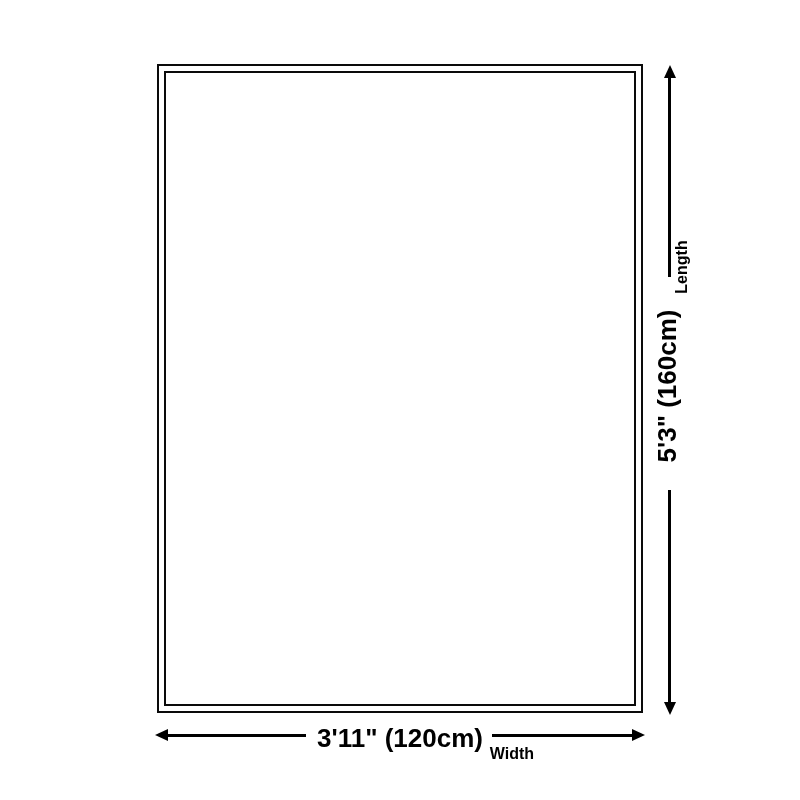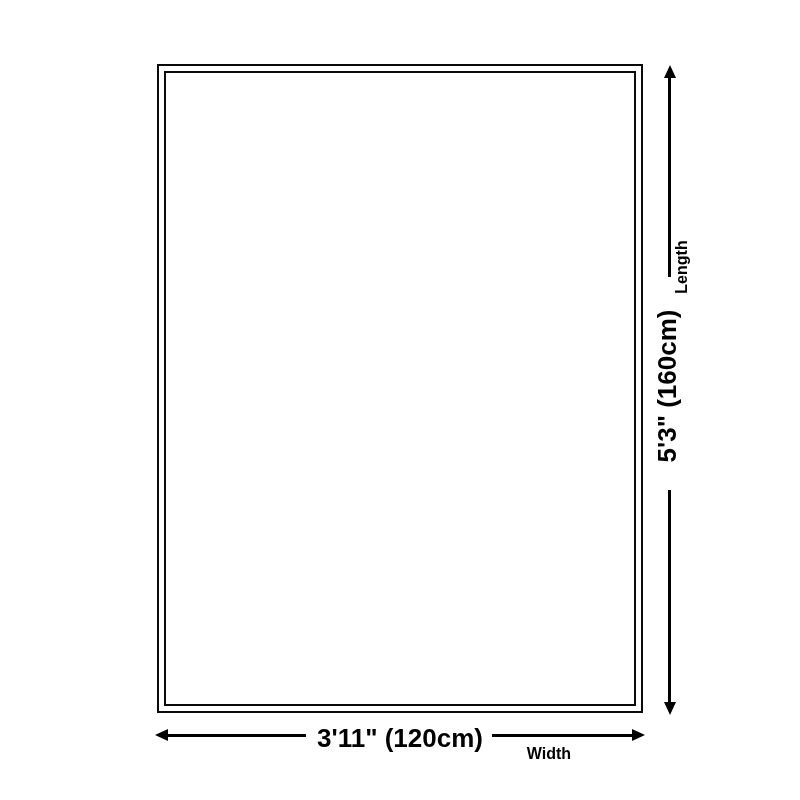--- a/index.html
+++ b/index.html
@@ -104,21 +104,20 @@
     left: 682px; top: 267px;
     transform: translate(-50%, -50%) rotate(-90deg);
   }
   #width-value {
     left: 400px; top: 738px;
     transform: translate(-50%, -50%);
   }
   #width-label {
     left: 512px; top: 754px;
     transform: translate(-50%, -50%);
-    margin-left: 37px;
   }
 </style>
 </head>
 <body>
 
 <div id="stage">
 
   <div class="rug-outer">
     <div class="rug-inner"></div>
   </div>

